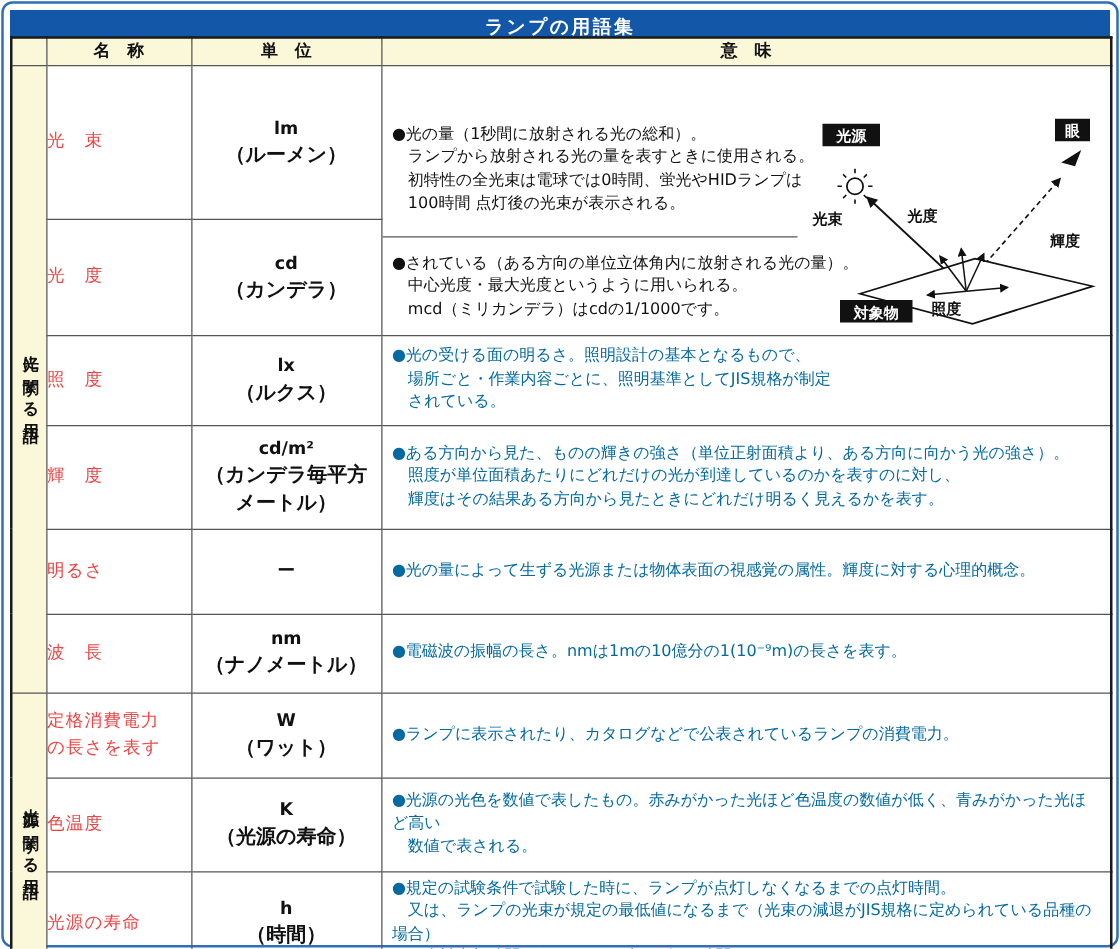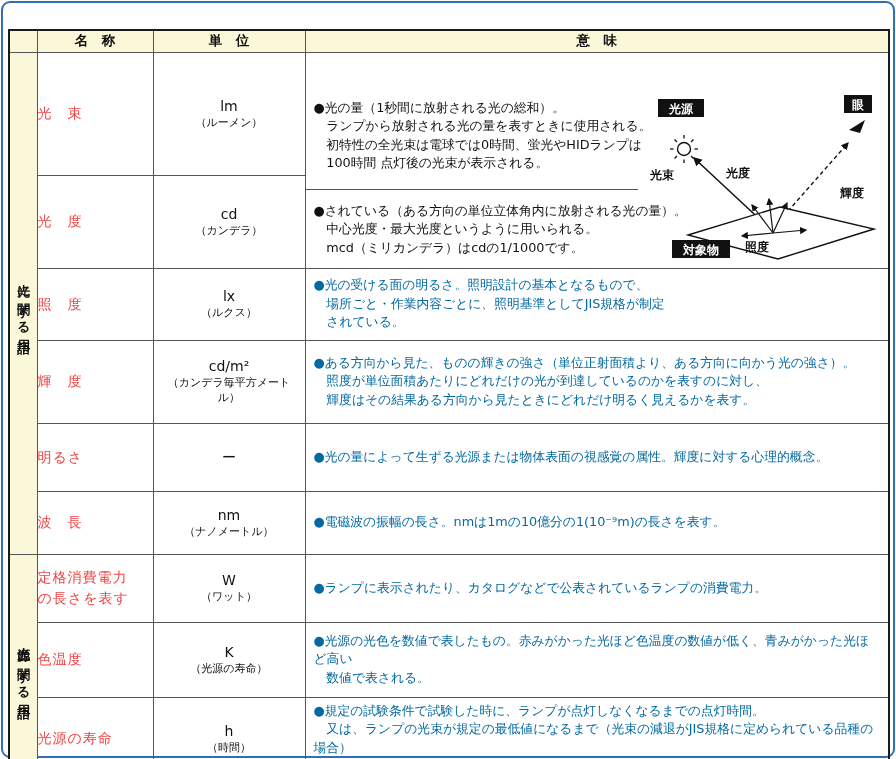--- a/index.html
+++ b/index.html
@@ -11,43 +11,44 @@
               font-size:15px; font-weight:bold; letter-spacing:2px; }
   table.glossary { position:absolute; left:8px; top:29px; width:880px; border-collapse:collapse;
                    table-layout:fixed; border:2px solid #1a1a1a; }
   .glossary th, .glossary td { border:1px solid #555; }
   .glossary thead th { background:#fbf7d9; height:22px; font-size:13.5px; font-weight:bold; color:#111; }
   td.cat { background:#fbf7d9; writing-mode:vertical-rl; text-orientation:upright;
            text-align:center; vertical-align:middle; font-size:13px; font-weight:bold;
            color:#111; letter-spacing:2px; width:28px; padding:0; }
   td.name { text-align:left; vertical-align:middle; font-size:14px; color:#ef4444;
             white-space:pre-line; line-height:1.5; letter-spacing:1px; }
-  td.unit { text-align:center; vertical-align:middle; color:#111; padding:0 6px; }
+  td.unit { text-align:center; vertical-align:middle; color:#111; padding:0 6px;font-weight:bold; }
   td.unit .sym { display:block; font-size:14px; line-height:1.35; }
-  td.unit .kana { display:block; font-size:11px; line-height:1.35; }
+  td.unit .kana { display:block; font-size:16px; line-height:1.35; }
   td.meaning { font-size:12.8px; color:#0369a1; padding:4px 8px; white-space:pre-line;
                line-height:1.45; vertical-align:middle; }
   td.mcell { padding:0; vertical-align:top; }
   .mwrap { position:relative; width:100%; height:183px; }
   .mtext { font-size:12.8px; color:#111; white-space:pre-line; line-height:1.45; padding-left:8px; }
   .m1 { padding-top:14px; height:104px;margin-top:32px; }
   .pdivider { width:332px; height:0; border-top:1px solid #555; }
   .m2 { padding-top:12px; }
   .diagram { position:absolute; right:2px; top:2px; }
   .diagram text { font-family:inherit; }
   .dlabel { font-size:12px; font-weight:600; fill:#111; }
   .dbox { fill:#111; }
   .dboxtext { font-size:12px; font-weight:bold; fill:#fff; text-anchor:middle; }
 </style>
 </head>
 <body>
 
 <div class="page">
   <div class="frame"></div>
 
+  <div class="titlebar">ランプの用語集</div>
 
   <table class="glossary">
     <colgroup>
       <col style="width:28px">
         <col style="width:116px">
         <col style="width:152px">
         <col style="width:584px">
     </colgroup>
     <thead>
       <tr>

